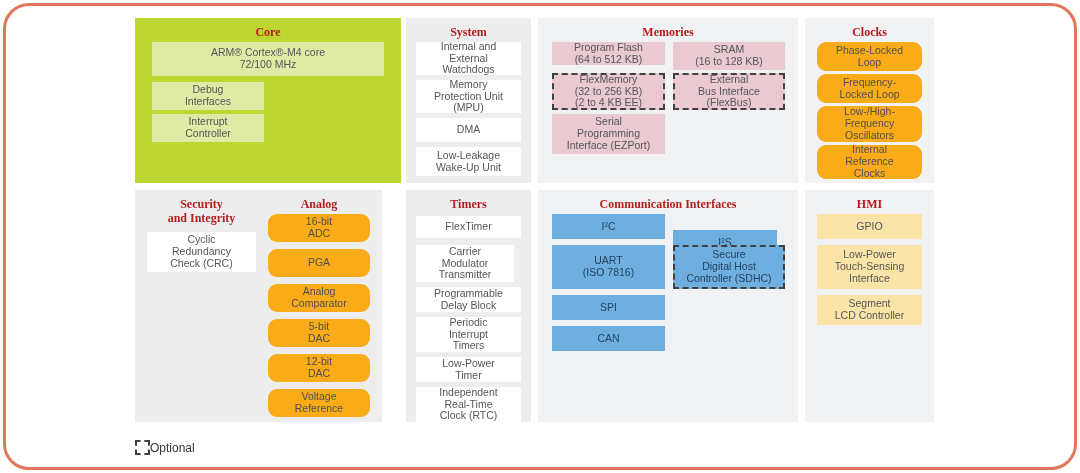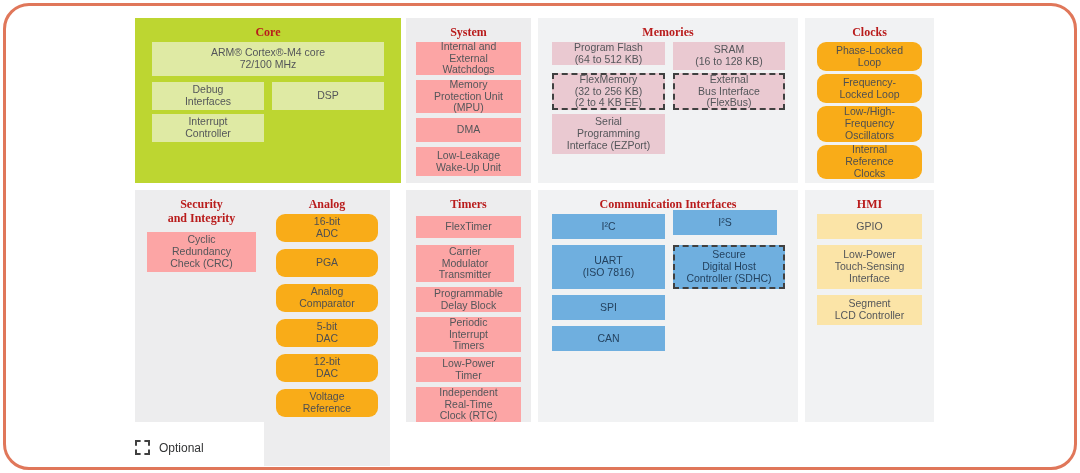--- a/index.html
+++ b/index.html
@@ -12,45 +12,44 @@
   .p-green{background:#bdd631;}
   .p-gray{background:#ededee;}
   .p-light{background:#f1f2f3;}
   .pt{position:absolute;top:7px;left:0;right:0;text-align:center;
       font-weight:bold;font-size:12px;color:#b91c1c;line-height:1.2;
       white-space:pre-line;font-family:Liberation Serif, serif;}
   .b{position:absolute;box-sizing:border-box;display:flex;align-items:center;
      justify-content:center;text-align:center;font-size:10.5px;line-height:1.12;
      color:#54565a;white-space:pre-line;}
   .g{background:#dfeaa4;}
-  .gr{background:#fca5a5;}
+  .gr{background:#ffffff;}
   .pk{background:#eac9d1;}
   .or{background:#f9ac18;color:#4f4f51;border-radius:9px;}
   .bl{background:#6fafdf;color:#24425f;}
   .cr{background:#fbe4a7;}
   .dashed{border:2px dashed #404040;}
   .legend{position:absolute;left:135px;top:440px;display:flex;align-items:center;}
   .legend .swatch{width:15px;height:15px;border:2px dashed #404040;
                   box-sizing:border-box;background:#fff;}
-  .legend .lbl{margin-left:9px;font-size:12px;color:#333435;}
+  .legend .lbl{font-size:12px;color:#333435;}
 </style>
 </head>
 <body>
 
 <div class="frame"></div>
 
 <div class="diagram">
 
   <div class="panel p-green" style="left:135px;top:18px;width:266px;height:165px">
     <div class="pt">Core</div>
     <div class="b g" style="left:17px;top:24px;width:232px;height:34px">ARM® Cortex®-M4 core
 72/100 MHz</div>
     <div class="b g" style="left:17px;top:64px;width:112px;height:28px">Debug
 Interfaces</div>
-    <div class="b g" style="left:137px;top:64px;width:112px;height:28px">DSP</div>
     <div class="b g" style="left:17px;top:96px;width:112px;height:28px">Interrupt
 Controller</div>
   </div>
 
   <div class="panel p-gray" style="left:406px;top:18px;width:125px;height:165px">
     <div class="pt">System</div>
     <div class="b gr" style="left:10px;top:24px;width:105px;height:33px">Internal and
 External
 Watchdogs</div>
     <div class="b gr" style="left:10px;top:62px;width:105px;height:33px">Memory
@@ -93,21 +92,21 @@
   </div>
 
   <div class="panel p-gray" style="left:135px;top:190px;width:133px;height:232px">
     <div class="pt">Security
 and Integrity</div>
     <div class="b gr" style="left:12px;top:42px;width:109px;height:40px">Cyclic
 Redundancy
 Check (CRC)</div>
   </div>
 
-  <div class="panel p-gray" style="left:264px;top:190px;width:126px;height:276px">
+  <div class="panel p-gray" style="left:256px;top:190px;width:126px;height:232px">
     <div class="pt">Analog</div>
     <div class="b or" style="left:12px;top:24px;width:102px;height:28px">16-bit
 ADC</div>
     <div class="b or" style="left:12px;top:59px;width:102px;height:28px">PGA</div>
     <div class="b or" style="left:12px;top:94px;width:102px;height:28px">Analog
 Comparator</div>
     <div class="b or" style="left:12px;top:129px;width:102px;height:28px">5-bit
 DAC</div>
     <div class="b or" style="left:12px;top:164px;width:102px;height:28px">12-bit
 DAC</div>
@@ -133,21 +132,21 @@
 Clock (RTC)</div>
   </div>
 
   <div class="panel p-light" style="left:538px;top:190px;width:260px;height:232px">
     <div class="pt">Communication Interfaces</div>
     <div class="b bl" style="left:14px;top:24px;width:113px;height:25px">I²C</div>
     <div class="b bl" style="left:14px;top:55px;width:113px;height:44px">UART
 (ISO 7816)</div>
     <div class="b bl" style="left:14px;top:105px;width:113px;height:25px">SPI</div>
     <div class="b bl" style="left:14px;top:136px;width:113px;height:25px">CAN</div>
-    <div class="b bl" style="left:135px;top:20px;width:104px;height:25px">I²S</div>
+    <div class="b bl" style="left:135px;top:40px;width:104px;height:25px">I²S</div>
     <div class="b bl dashed" style="left:135px;top:55px;width:112px;height:44px">Secure
 Digital Host
 Controller (SDHC)</div>
   </div>
 
   <div class="panel p-light" style="left:805px;top:190px;width:129px;height:232px">
     <div class="pt">HMI</div>
     <div class="b cr" style="left:12px;top:24px;width:105px;height:25px">GPIO</div>
     <div class="b cr" style="left:12px;top:55px;width:105px;height:44px">Low-Power
 Touch-Sensing

